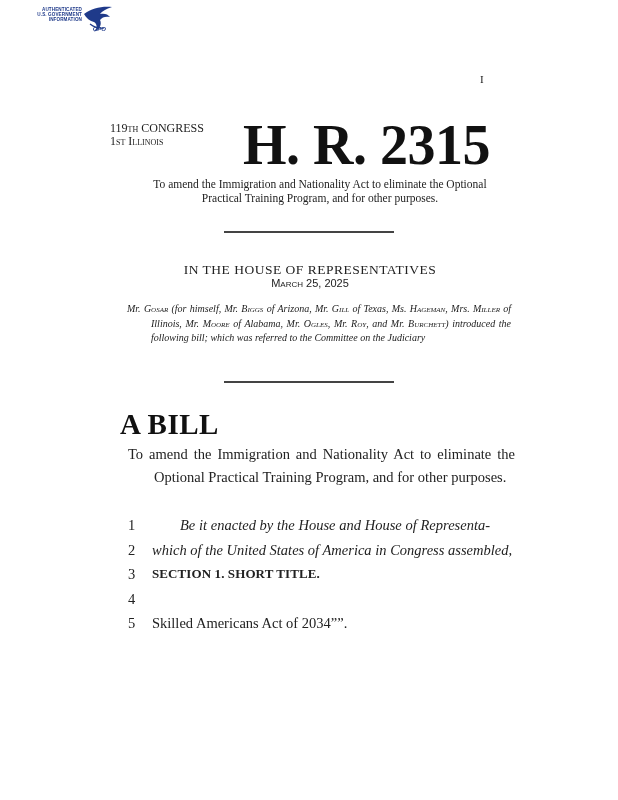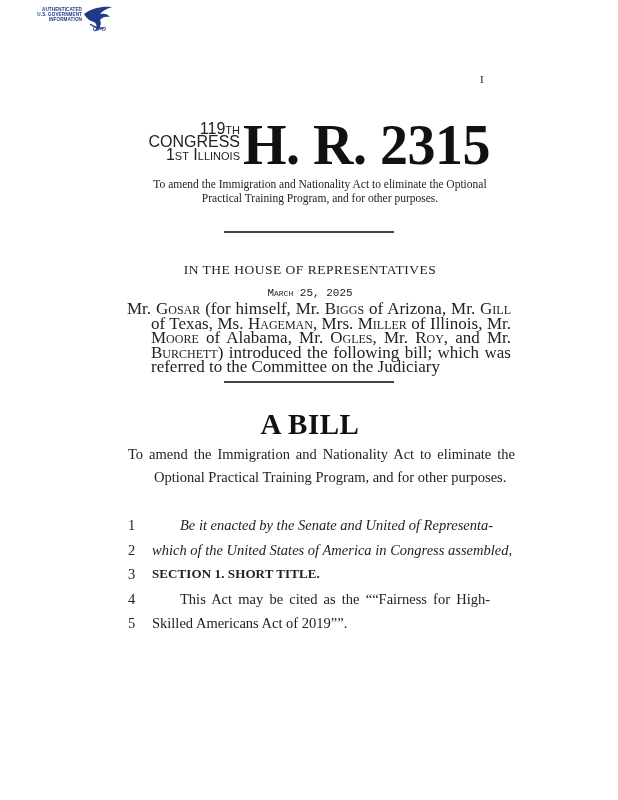--- a/index.html
+++ b/index.html
@@ -34,23 +34,23 @@
     }
     .gpo-seal svg { position: absolute; right: 2px; top: 0; }
 
     .page-number {
       left: 480px; top: 73px; font-size: 11px;
       font-family: "Liberation Serif", serif;
     }
 
     .congress-block {
       left: 110px; top: 122px; width: 130px;
-      text-align: right;
-      font-family: Liberation Sans, sans-serif;
-      font-size: 16px; line-height: 13px; color: #222;
+      text-align: left;
+      font-family: Liberation Serif, serif;
+      font-size: 12px; line-height: 13px; color: #222;
     }
     .sc { font-variant: small-caps; }
 
     .bill-number {
       left: 243px; top: 113px;
       font-family: "Liberation Serif", serif;
       font-size: 56px; font-weight: bold; letter-spacing: -0.5px;
       color: #111;
     }
 
@@ -66,34 +66,34 @@
     }
     .rule-1 { left: 224px; top: 231px; width: 170px; }
     .rule-2 { left: 224px; top: 381px; width: 170px; }
 
     .chamber {
       left: 120px; top: 262px; width: 380px; text-align: center;
       font-family: "Liberation Serif", serif;
       font-size: 13.5px; letter-spacing: 0.5px; color: #222;
     }
     .date {
-      left: 120px; top: 287px; width: 380px; text-align: center;
-      font-family: Liberation Mono, monospace;
+      left: 120px; top: 277px; width: 380px; text-align: center;
+      font-family: Liberation Sans, sans-serif;
       font-size: 11px; color: #222;
     }
     .sponsors {
       left: 127px; top: 302px; width: 360px;
       font-family: "Liberation Serif", serif;
-      font-size: 17px; line-height: 14.5px; color: #222;
+      font-size: 10px; line-height: 14.5px; color: #222;
       text-align: justify;
-      padding-left: 24px; text-indent: -24px;
+      padding-left: 24px; text-indent: -24px; font-style: italic;
     }
 
     .a-bill {
-      left: 120px; top: 408px; width: 380px; text-align: center;
+      left: 120px; top: 408px; width: 380px; text-align: left;
       font-family: "Liberation Serif", serif;
       font-size: 29px; font-weight: bold; color: #111; letter-spacing: 0.5px;
     }
 
     .long-title {
       left: 128px; top: 443px; width: 361px;
       font-family: "Liberation Serif", serif;
       font-size: 14.5px; line-height: 23px; color: #222;
       text-align: justify;
       padding-left: 26px; text-indent: -26px;
@@ -160,31 +160,30 @@
 
 <div class="abs rule rule-2"></div>
 
 <div class="abs a-bill">A BILL</div>
 
 <div class="abs long-title">To amend the Immigration and Nationality Act to eliminate the Optional Practical Training Program, and for other purposes.</div>
 
 <div class="abs body-lines">
   <div class="body-line">
     <span class="line-num">1</span>
-    <span class="line-text indent italic">Be it enacted by the Senate and United of Representa-</span>
+    <span class="line-text indent italic">Be it enacted by the House and House of Representa-</span>
   </div>
   <div class="body-line">
     <span class="line-num">2</span>
     <span class="line-text italic">which of the United States of America in Congress assembled,</span>
   </div>
   <div class="body-line">
     <span class="line-num">3</span>
     <span class="line-text last section-head">SECTION 1. SHORT TITLE.</span>
   </div>
   <div class="body-line">
     <span class="line-num">4</span>
-    <span class="line-text indent">This Act may be cited as the ““Fairness for High-</span>
   </div>
   <div class="body-line">
     <span class="line-num">5</span>
-    <span class="line-text last">Skilled Americans Act of 2019””.</span>
+    <span class="line-text last">Skilled Americans Act of 2034””.</span>
   </div>
 </div>
 
 </body></html>

